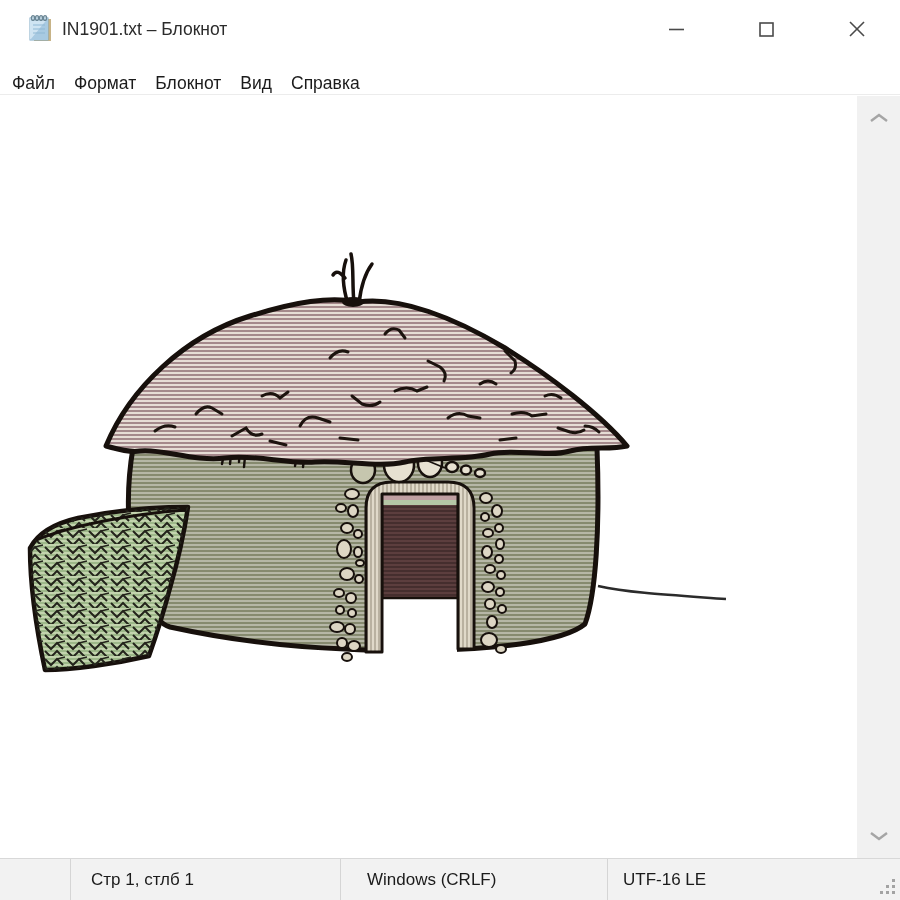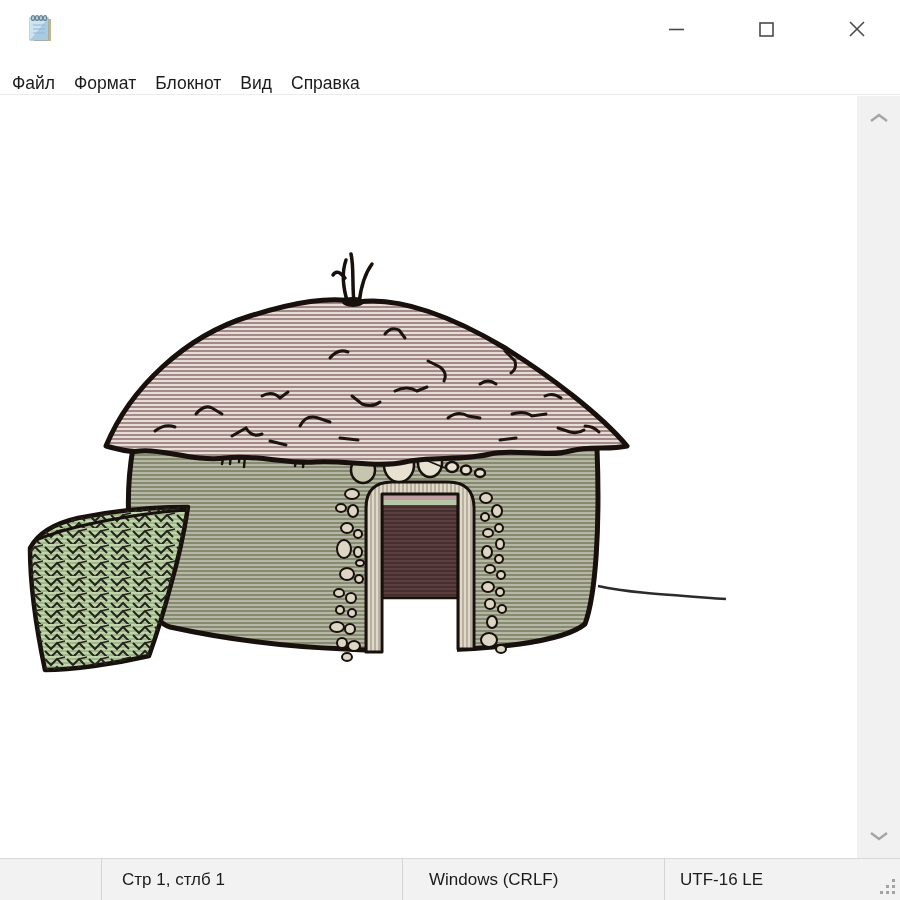--- a/index.html
+++ b/index.html
@@ -28,27 +28,27 @@
   .hut-svg{position:absolute;left:0;top:0;}
 
   
   .scrollbar{position:absolute;left:857px;top:96px;width:43px;height:762px;background:#f1f1f1;}
   .sb-arrow{position:absolute;left:0;width:43px;height:40px;display:flex;align-items:center;justify-content:center;}
   .sb-up{top:2px;} .sb-down{bottom:2px;}
 
   
   .statusbar{position:absolute;left:0;top:858px;width:900px;height:42px;background:#f2f2f2;
              border-top:1px solid #d8d8d8;box-sizing:border-box;display:flex;align-items:stretch;
-             font-size:17px;color:#1b1b1b;gap:31px;}
+             font-size:17px;color:#1b1b1b;}
   .sb-cell{display:flex;align-items:center;box-sizing:border-box;white-space:nowrap;}
   .sb-c1{width:70px;}
   .sb-c2{width:270px;border-left:1px solid #d5d5d5;padding-left:20px;}
   .sb-c3{width:97px;border-left:1px solid #d5d5d5;justify-content:center;}
   .sb-c4{width:231px;border-left:1px solid #d5d5d5;padding-left:26px;}
-  .sb-c5{flex:1;border-left:1px solid #d5d5d5;padding-left:15px;}
+  .sb-c5{flex:1;border-left:1px solid #d5d5d5;padding-left:15px;margin-left:36px;}
   .resize-grip{position:absolute;right:3px;bottom:4px;}
 </style>
 </head>
 <body>
 
 <div class="window">
 
   <div class="titlebar">
     <svg class="app-icon" viewBox="0 0 28 30">
       <rect x="8" y="5" width="17" height="22" fill="#c7b387"></rect>
@@ -58,20 +58,21 @@
       <line x1="7" y1="11" x2="19" y2="11" stroke="#8fb8d4" stroke-width="1"></line>
       <line x1="7" y1="15" x2="19" y2="15" stroke="#8fb8d4" stroke-width="1"></line>
       <line x1="7" y1="19" x2="19" y2="19" stroke="#8fb8d4" stroke-width="1"></line>
       <g fill="none" stroke="#6b8796" stroke-width="1.4">
         <ellipse cx="7" cy="4" rx="1.6" ry="2.4"></ellipse>
         <ellipse cx="11" cy="4" rx="1.6" ry="2.4"></ellipse>
         <ellipse cx="15" cy="4" rx="1.6" ry="2.4"></ellipse>
         <ellipse cx="19" cy="4" rx="1.6" ry="2.4"></ellipse>
       </g>
     </svg>
+    <div class="title-text">IN1901.txt – Блокнот</div>
 
     <div class="cap-btn btn-min">
       <svg width="19" height="19" viewBox="0 0 19 19">
         <line x1="2" y1="9.5" x2="17" y2="9.5" stroke="#4a4a4a" stroke-width="1.6"></line>
       </svg>
     </div>
     <div class="cap-btn btn-max">
       <svg width="19" height="19" viewBox="0 0 19 19">
         <rect x="3" y="3" width="13" height="13" fill="none" stroke="#4a4a4a" stroke-width="1.6"></rect>
       </svg>

